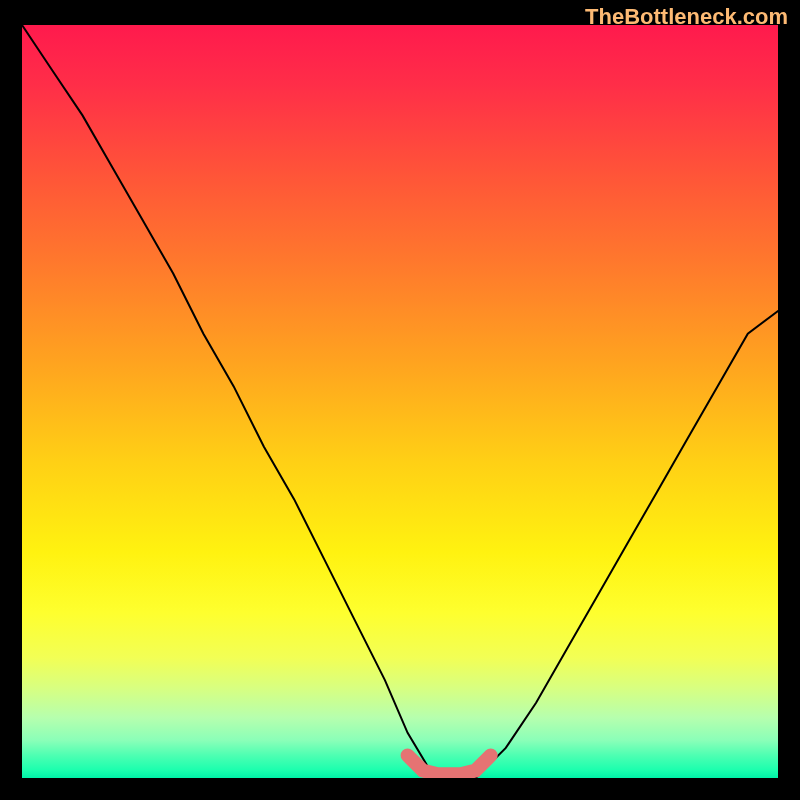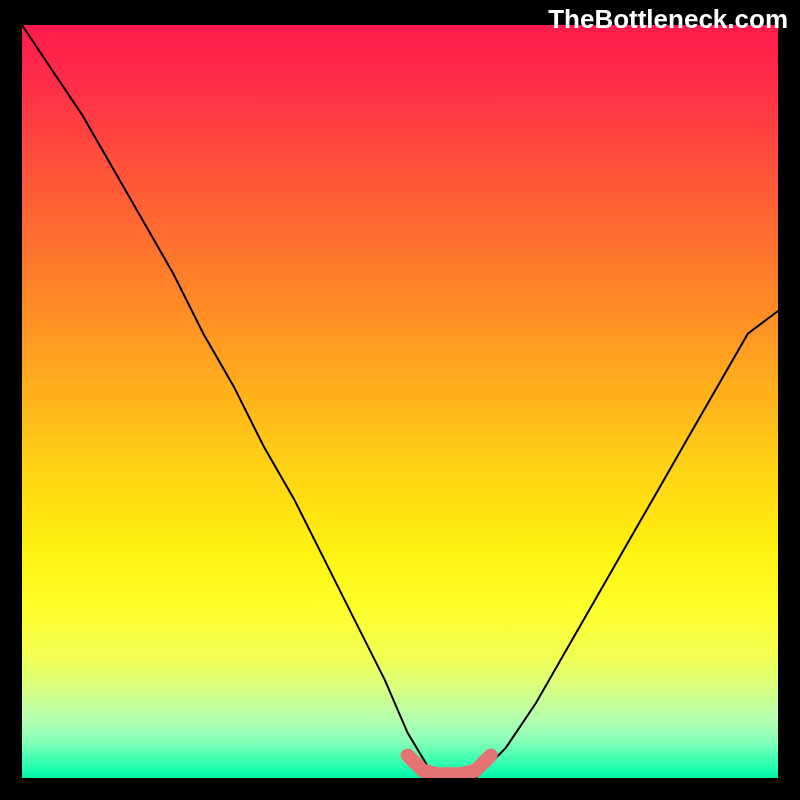--- a/index.html
+++ b/index.html
@@ -7,22 +7,22 @@
     width: 800px;
     height: 800px;
     background: #000;
     position: relative;
     font-family: Arial, sans-serif;
   }
   .watermark {
     position: absolute;
     top: 4px;
     right: 12px;
-    color: #ffffff;
-    font-size: 26px;
+    color: #fdba74;
+    font-size: 22px;
     font-weight: bold;
     z-index: 10;
   }
   .plot-area {
     position: absolute;
     left: 22px;
     top: 25px;
     width: 756px;
     height: 753px;
     overflow: hidden;

